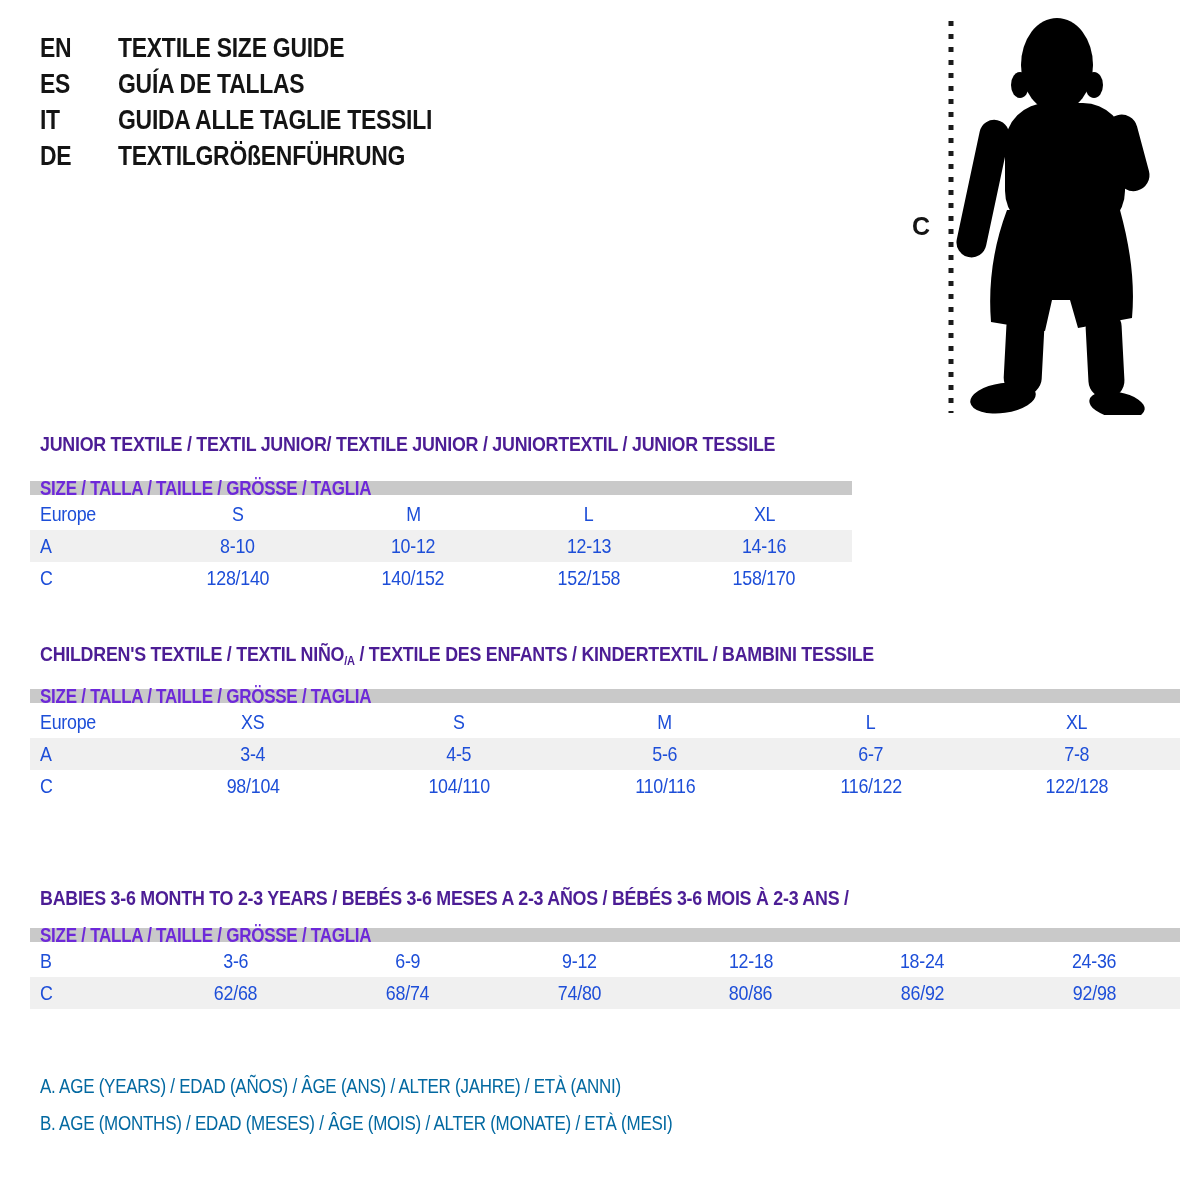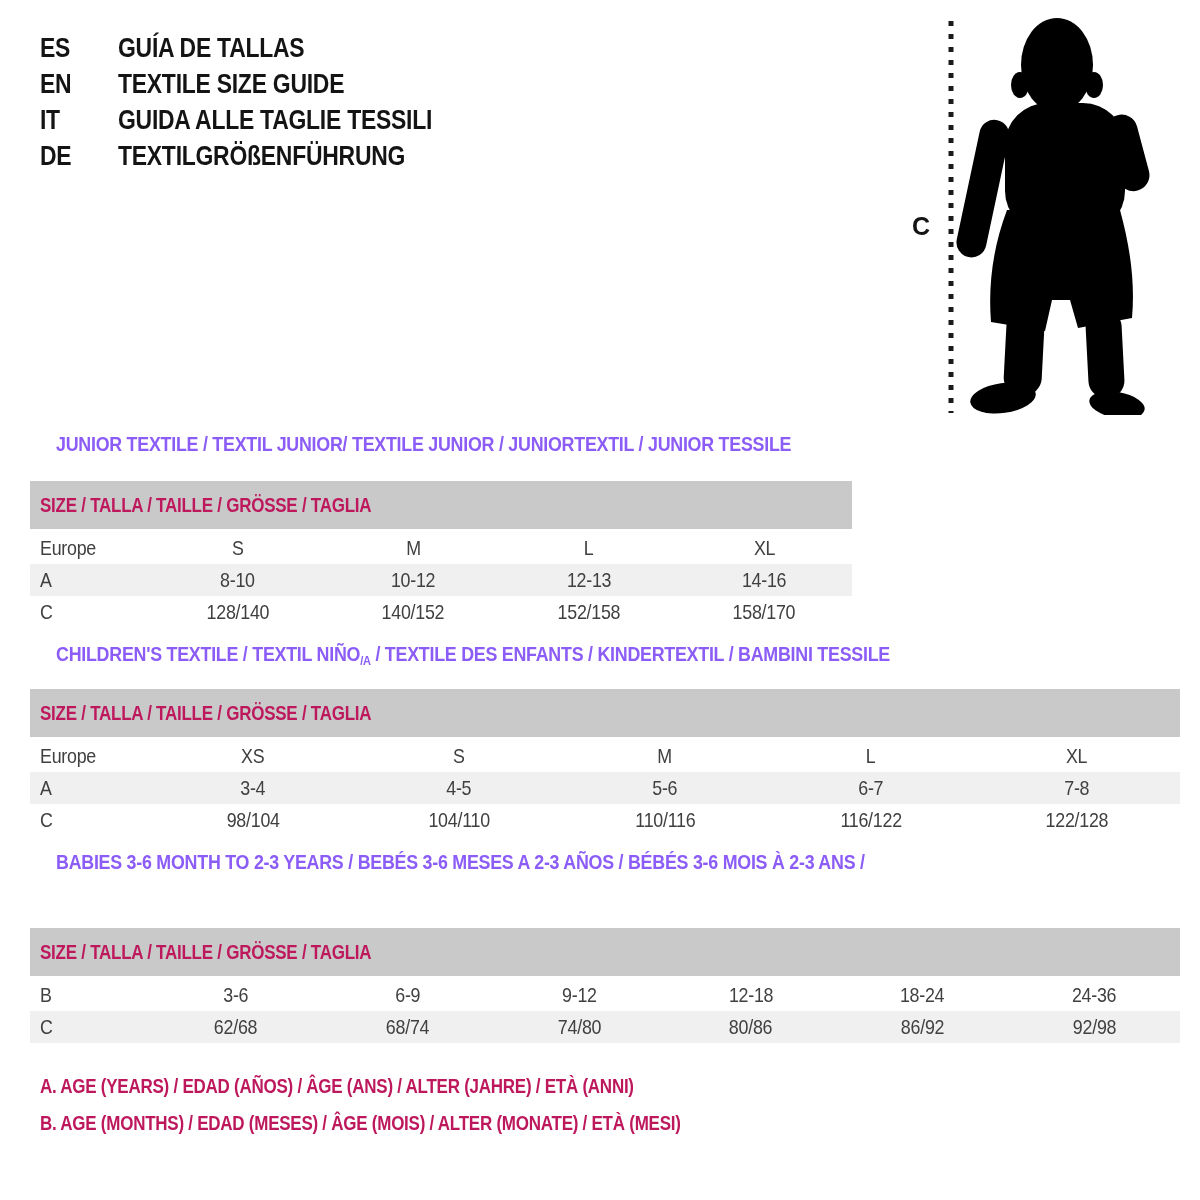--- a/index.html
+++ b/index.html
@@ -13,50 +13,50 @@
 
   
   .lang-block{position:absolute;left:40px;top:30px;}
   .lang-row{display:flex;height:36px;align-items:center;font-weight:700;font-size:27px;color:#141414;}
   .lang-code{width:78px;flex:0 0 78px;}
   
   .figure{position:absolute;left:935px;top:15px;width:255px;height:400px;}
   .c-label{position:absolute;left:912px;top:212px;font-size:25px;font-weight:700;color:#141414;}
 
   
-  .sec-title{position:absolute;left:56px;font-size:21px;font-weight:700;color:#8b5cf6;line-height:26px;}
+  .sec-title{position:absolute;left:40px;font-size:21px;font-weight:700;color:#4c1d95;line-height:26px;}
   .sub{font-size:13px;vertical-align:-4px;}
-  .two-line{line-height:36px;}
+  .two-line{line-height:36px;margin-top:36px;}
 
   
   .stable{position:absolute;left:30px;}
-  .size-band{height:48px;background:#c9c9c9;display:flex;align-items:center;padding-left:10px;
-             font-size:20px;font-weight:700;color:#be185d;margin-bottom:3px;}
-  .trow{display:flex;height:32px;align-items:center;font-size:21px;color:#404040;}
+  .size-band{height:14px;background:#c9c9c9;display:flex;align-items:center;padding-left:10px;
+             font-size:20px;font-weight:700;color:#6d28d9;margin-bottom:3px;}
+  .trow{display:flex;height:32px;align-items:center;font-size:21px;color:#1d4ed8;}
   .trow.shaded{background:#f0f0f0;}
   .cell{flex:1;text-align:center;}
   .cell.label{flex:0 0 110px;text-align:left;padding-left:10px;}
 
   
-  .legend{position:absolute;left:40px;top:1068px;font-size:20px;font-weight:700;color:#be185d;}
+  .legend{position:absolute;left:40px;top:1068px;font-size:20px;font-weight:400;color:#0369a1;}
   .legend-line{height:37px;display:flex;align-items:center;}
 </style>
 </head>
 <body>
 
 <div class="page">
 
   <div class="lang-block">
     <div class="lang-row">
+      <span class="lang-code"><span class="cxl">EN</span></span>
+      <span class="cxl">TEXTILE SIZE GUIDE</span>
+    </div>
+    <div class="lang-row">
       <span class="lang-code"><span class="cxl">ES</span></span>
       <span class="cxl">GUÍA DE TALLAS</span>
-    </div>
-    <div class="lang-row">
-      <span class="lang-code"><span class="cxl">EN</span></span>
-      <span class="cxl">TEXTILE SIZE GUIDE</span>
     </div>
     <div class="lang-row">
       <span class="lang-code"><span class="cxl">IT</span></span>
       <span class="cxl">GUIDA ALLE TAGLIE TESSILI</span>
     </div>
     <div class="lang-row">
       <span class="lang-code"><span class="cxl">DE</span></span>
       <span class="cxl">TEXTILGRÖßENFÜHRUNG</span>
     </div>
   </div>

